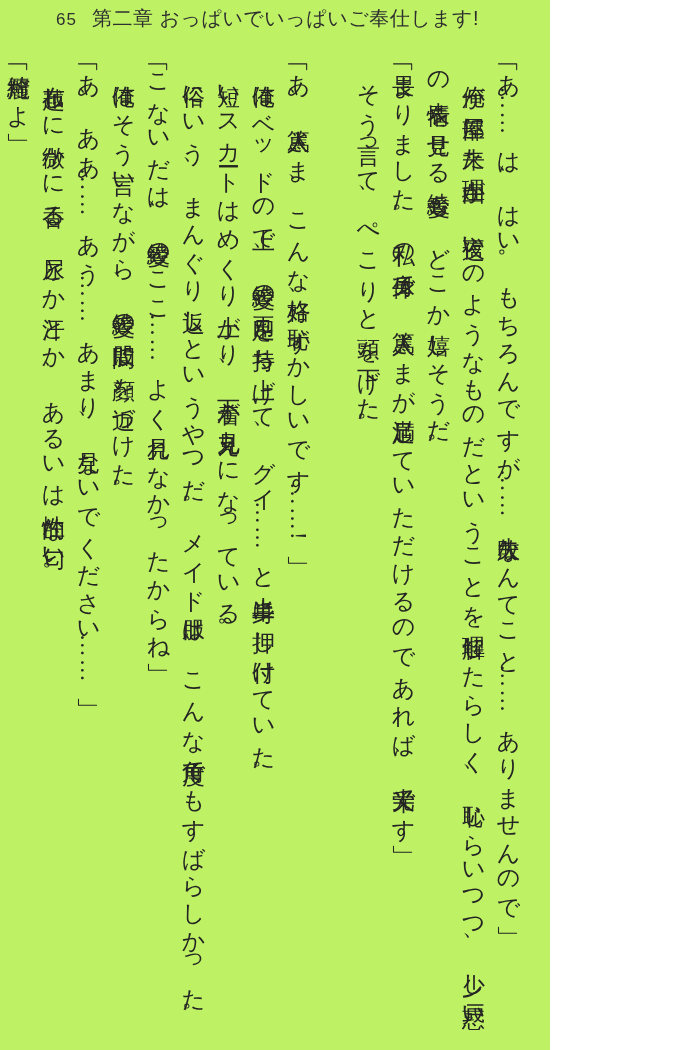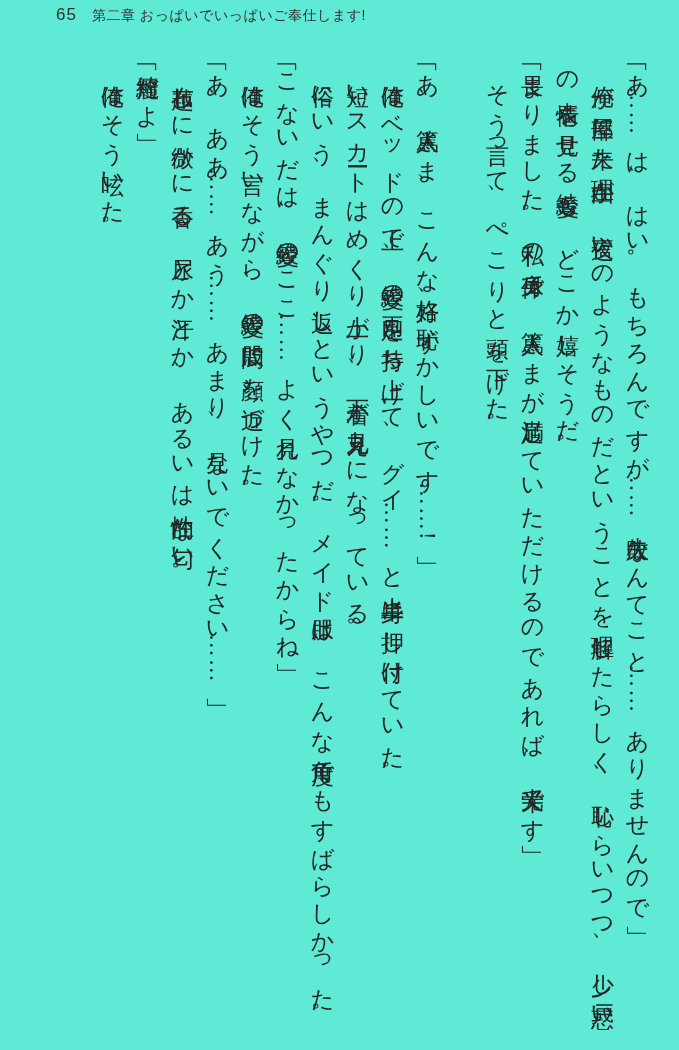--- a/index.html
+++ b/index.html
@@ -1,37 +1,37 @@
 <!DOCTYPE html>
 <html lang="ja"><head>
 <meta charset="utf-8">
 <style>
   html, body { margin: 0; padding: 0; }
   .book-page {
     position: relative;
-    width: 679px;
+    width: 550px;
     height: 1050px;
-    background: #5eead4;
+    background: #bef264;
     overflow: hidden;
     box-sizing: border-box;
   }
   
   .running-head {
     position: absolute;
     top: 5px;
     left: 56px;
     display: flex;
     align-items: baseline;
     gap: 15px;
     font-family: "Liberation Sans", sans-serif;
     color: #2f2f2f;
     white-space: nowrap;
   }
   .page-number { font-size: 17px; letter-spacing: 1px; }
-  .chapter-title { font-size: 14px; letter-spacing: 0.5px; text-align: right; }
+  .chapter-title { font-size: 20px; letter-spacing: 0.5px; text-align: right; }
 
   
   .page-text {
     position: absolute;
     top: 56px;
     right: 24px;
     height: 990px;
     width: 620px;
     writing-mode: vertical-rl;
     text-orientation: mixed;

